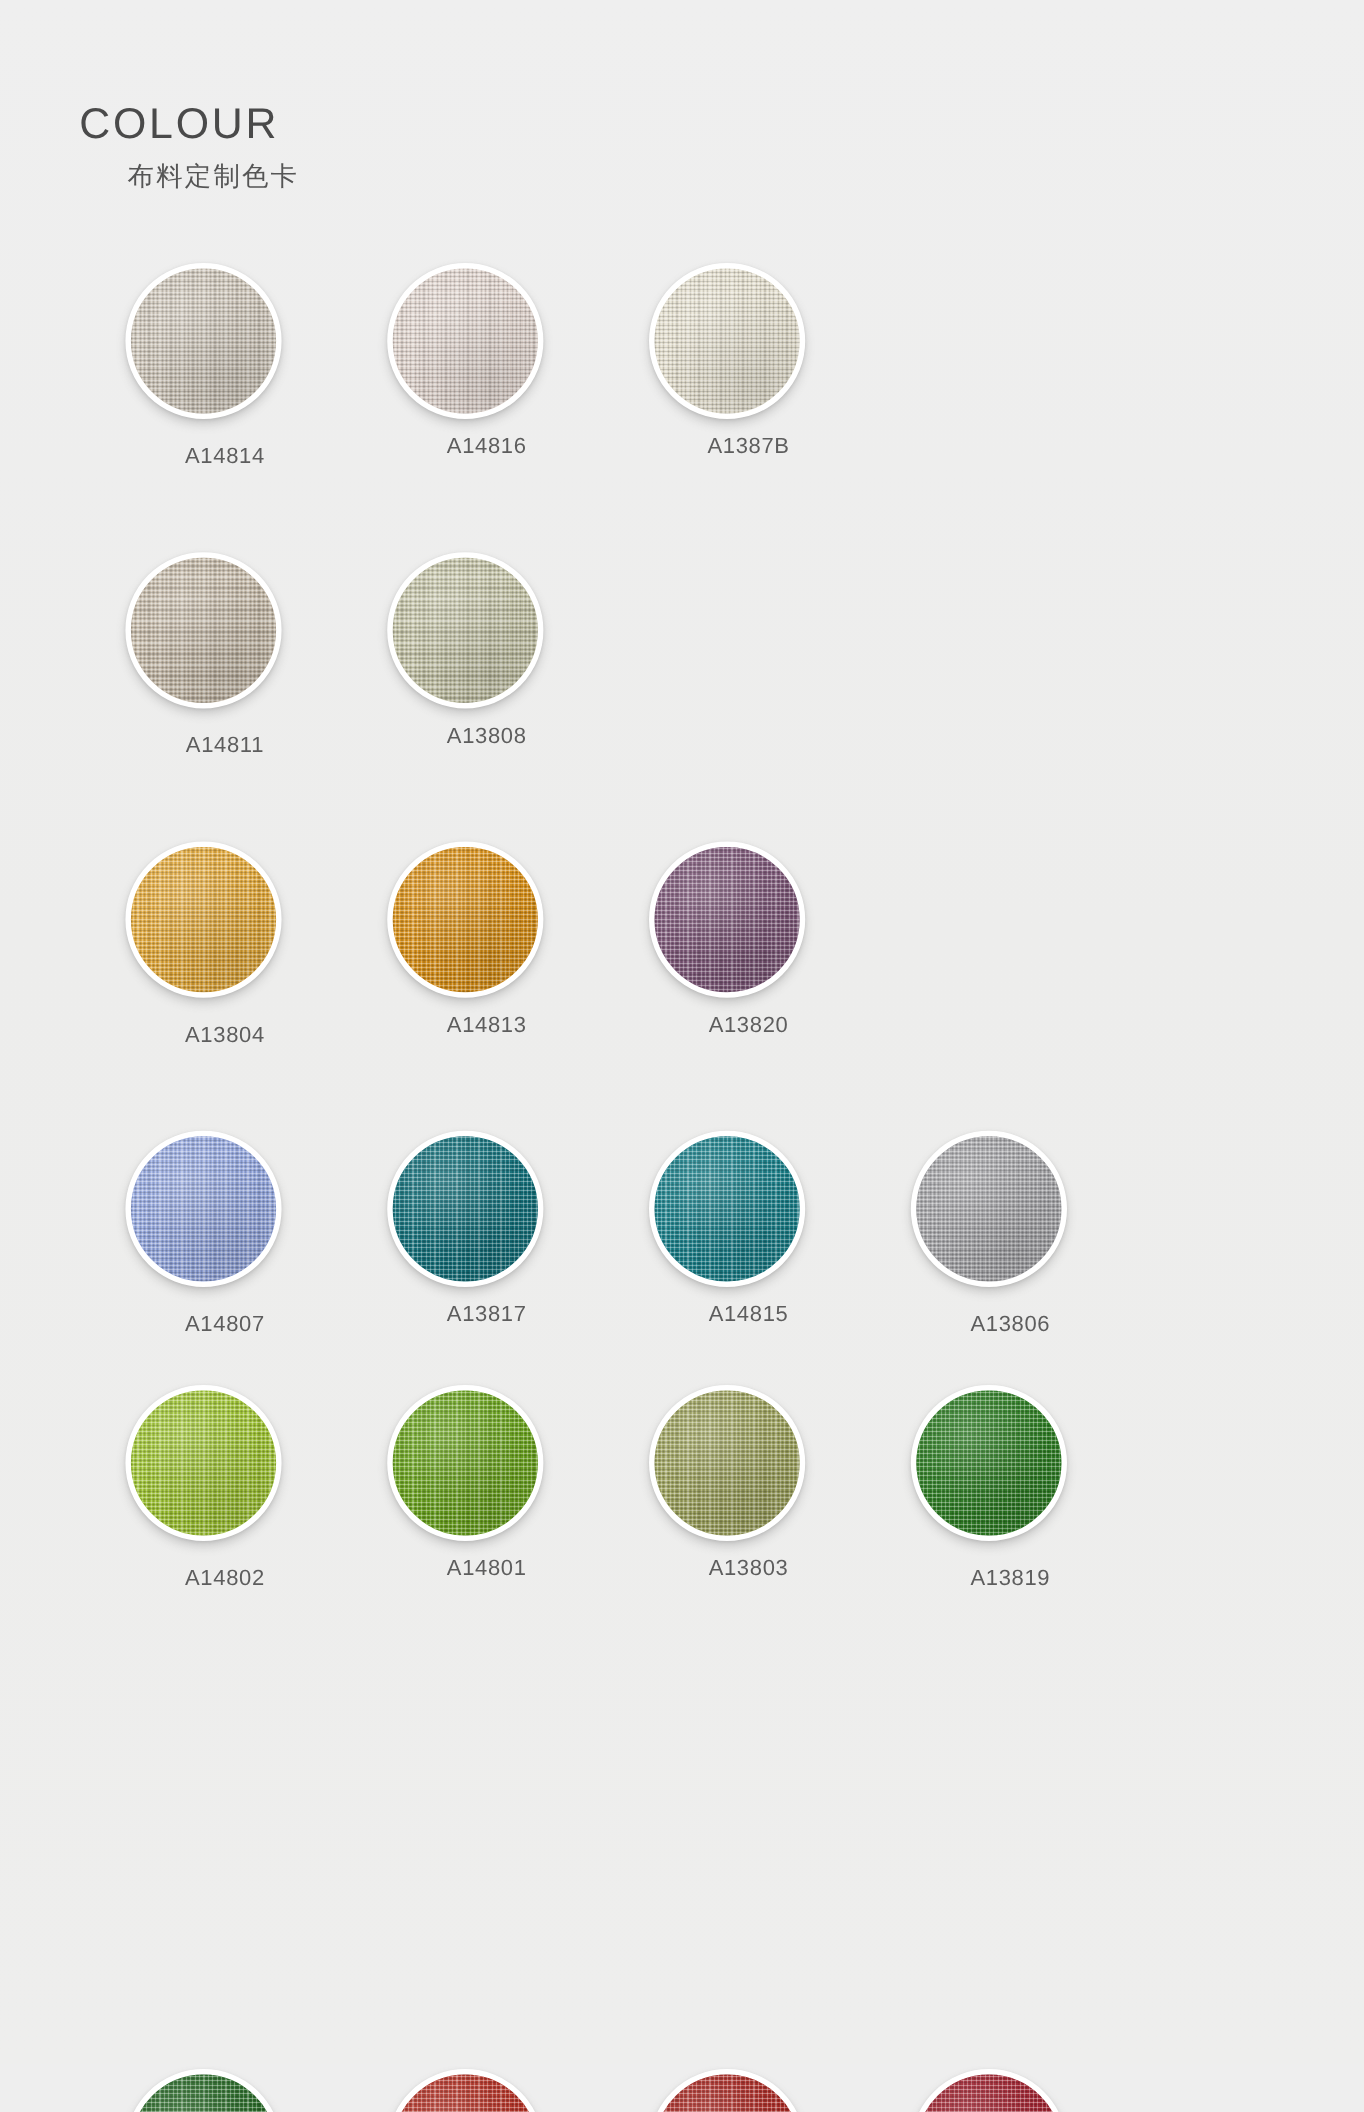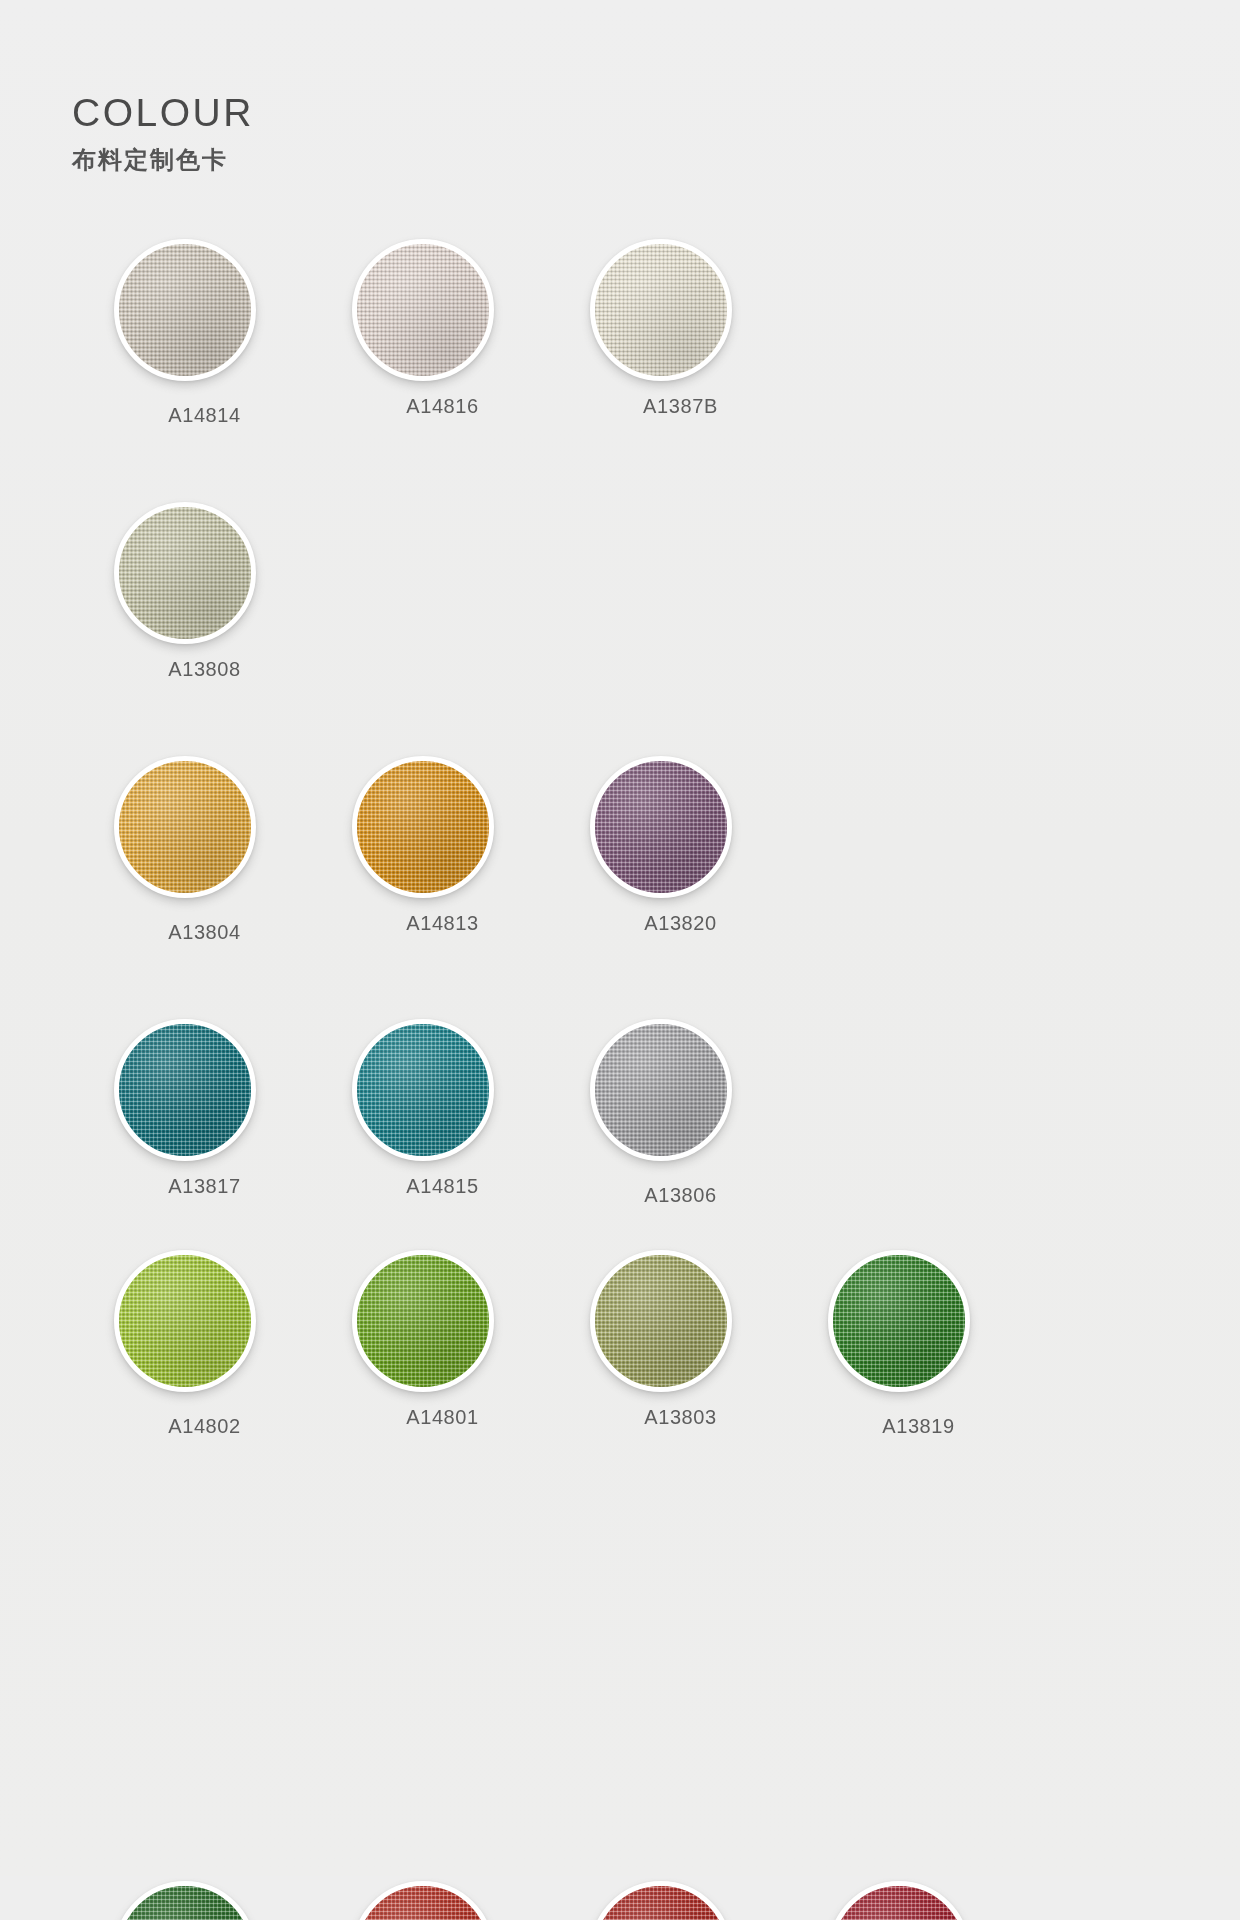--- a/index.html
+++ b/index.html
@@ -36,24 +36,25 @@
     font-weight: 400;
     letter-spacing: 2.5px;
     color: #4a4a4a;
     line-height: 1.1;
     font-family: "Liberation Sans", sans-serif;
   }
 
   .header-subtitle {
     margin-top: 9px;
     font-size: 24px;
-    font-weight: 700;
+    font-weight: 400;
     letter-spacing: 2px;
     color: #555555;
     font-family: "DejaVu Sans", "Liberation Sans", sans-serif;
+    margin-left: 44px;
   }
 
   
   .grid {
     position: absolute;
     left: 0;
     top: 236px;
     width: 1240px;
   }
 
@@ -190,20 +191,26 @@
           <div class="swatch-disc-wrap">
             <div class="swatch-disc" style="background: rgb(226, 221, 204);"></div>
           </div>
           <div class="swatch-label lbl-up">A1387B</div>
         </div>
       </div>
       <div style="height: 72px;"></div>
       <div class="swatch-row">
         <div class="swatch-cell">
           <div class="swatch-disc-wrap">
+            <div class="swatch-disc" style="background: rgb(195, 183, 165);"></div>
+          </div>
+          <div class="swatch-label lbl-down">A14811</div>
+        </div>
+        <div class="swatch-cell">
+          <div class="swatch-disc-wrap">
             <div class="swatch-disc" style="background: rgb(194, 193, 164);"></div>
           </div>
           <div class="swatch-label lbl-up">A13808</div>
         </div>
         <div class="swatch-cell empty">
           <div class="swatch-disc-wrap">
             <div class="swatch-disc"></div>
           </div>
           <div class="swatch-label "></div>
         </div>
@@ -224,20 +231,26 @@
         </div>
         <div class="swatch-cell">
           <div class="swatch-disc-wrap">
             <div class="swatch-disc" style="background: rgb(125, 88, 120);"></div>
           </div>
           <div class="swatch-label lbl-up">A13820</div>
         </div>
       </div>
       <div style="height: 72px;"></div>
       <div class="swatch-row">
+        <div class="swatch-cell">
+          <div class="swatch-disc-wrap">
+            <div class="swatch-disc" style="background: rgb(147, 166, 221);"></div>
+          </div>
+          <div class="swatch-label lbl-down">A14807</div>
+        </div>
         <div class="swatch-cell">
           <div class="swatch-disc-wrap">
             <div class="swatch-disc" style="background: rgb(20, 112, 122);"></div>
           </div>
           <div class="swatch-label lbl-up">A13817</div>
         </div>
         <div class="swatch-cell">
           <div class="swatch-disc-wrap">
             <div class="swatch-disc" style="background: rgb(26, 127, 137);"></div>
           </div>

